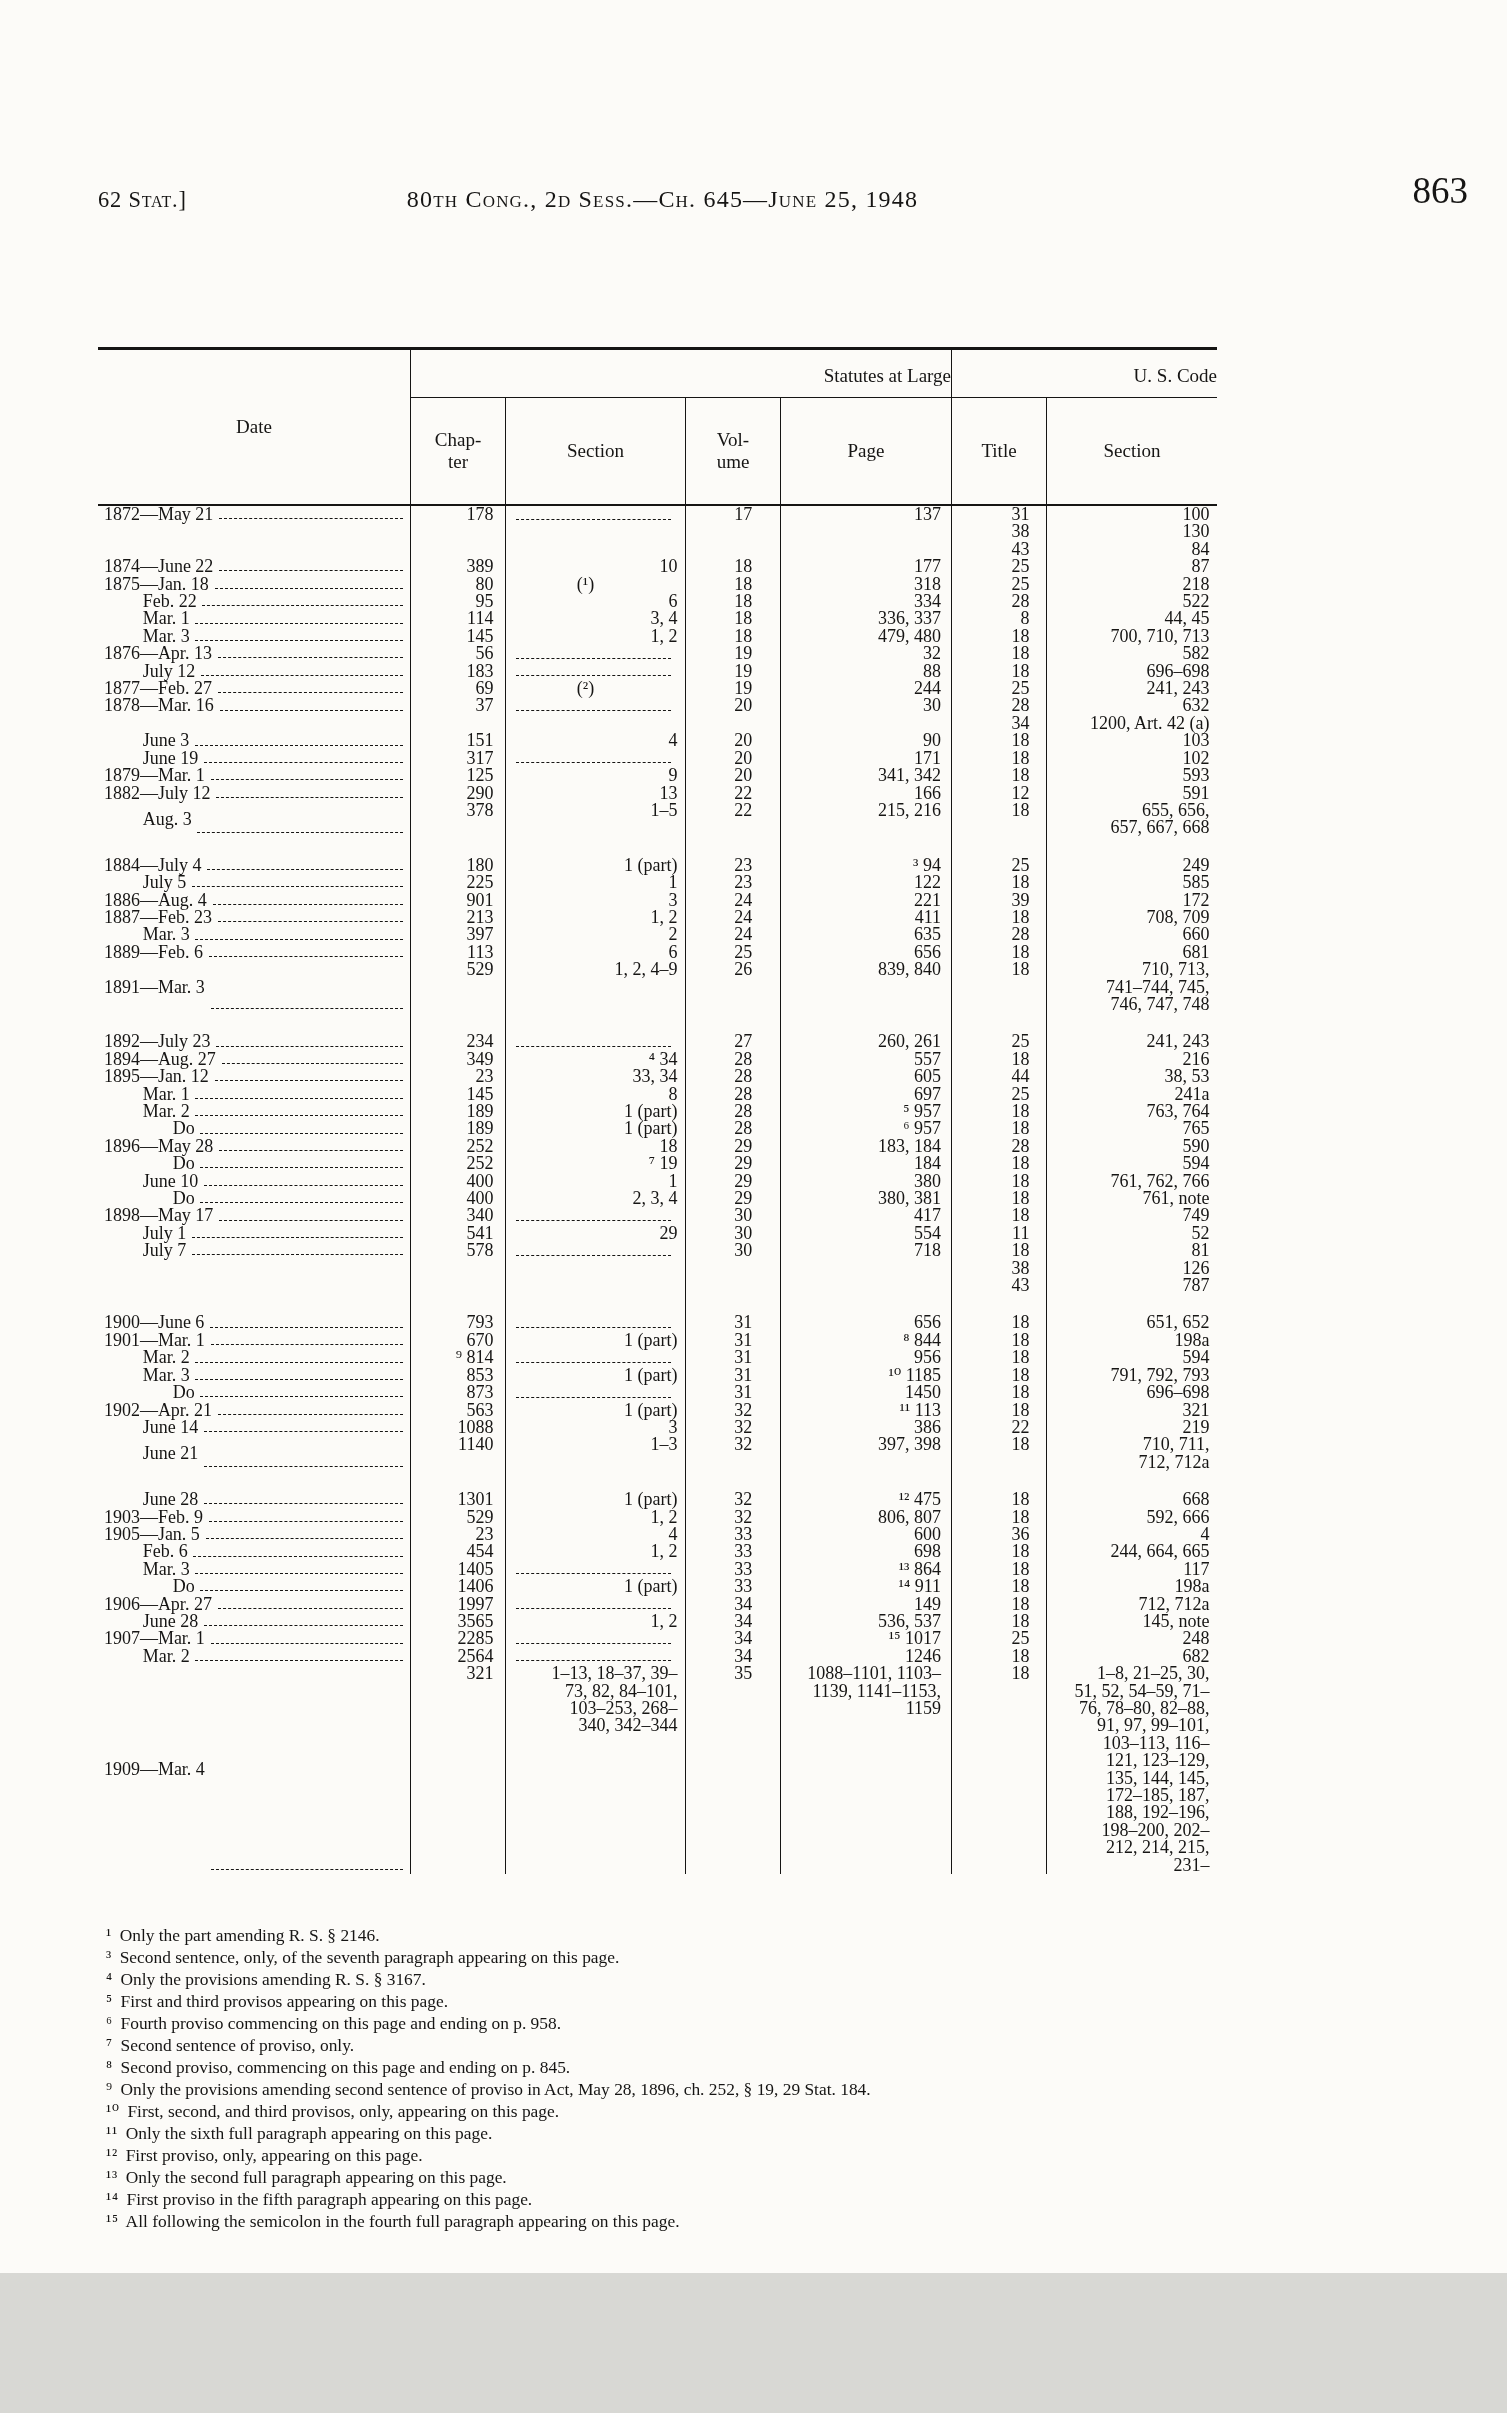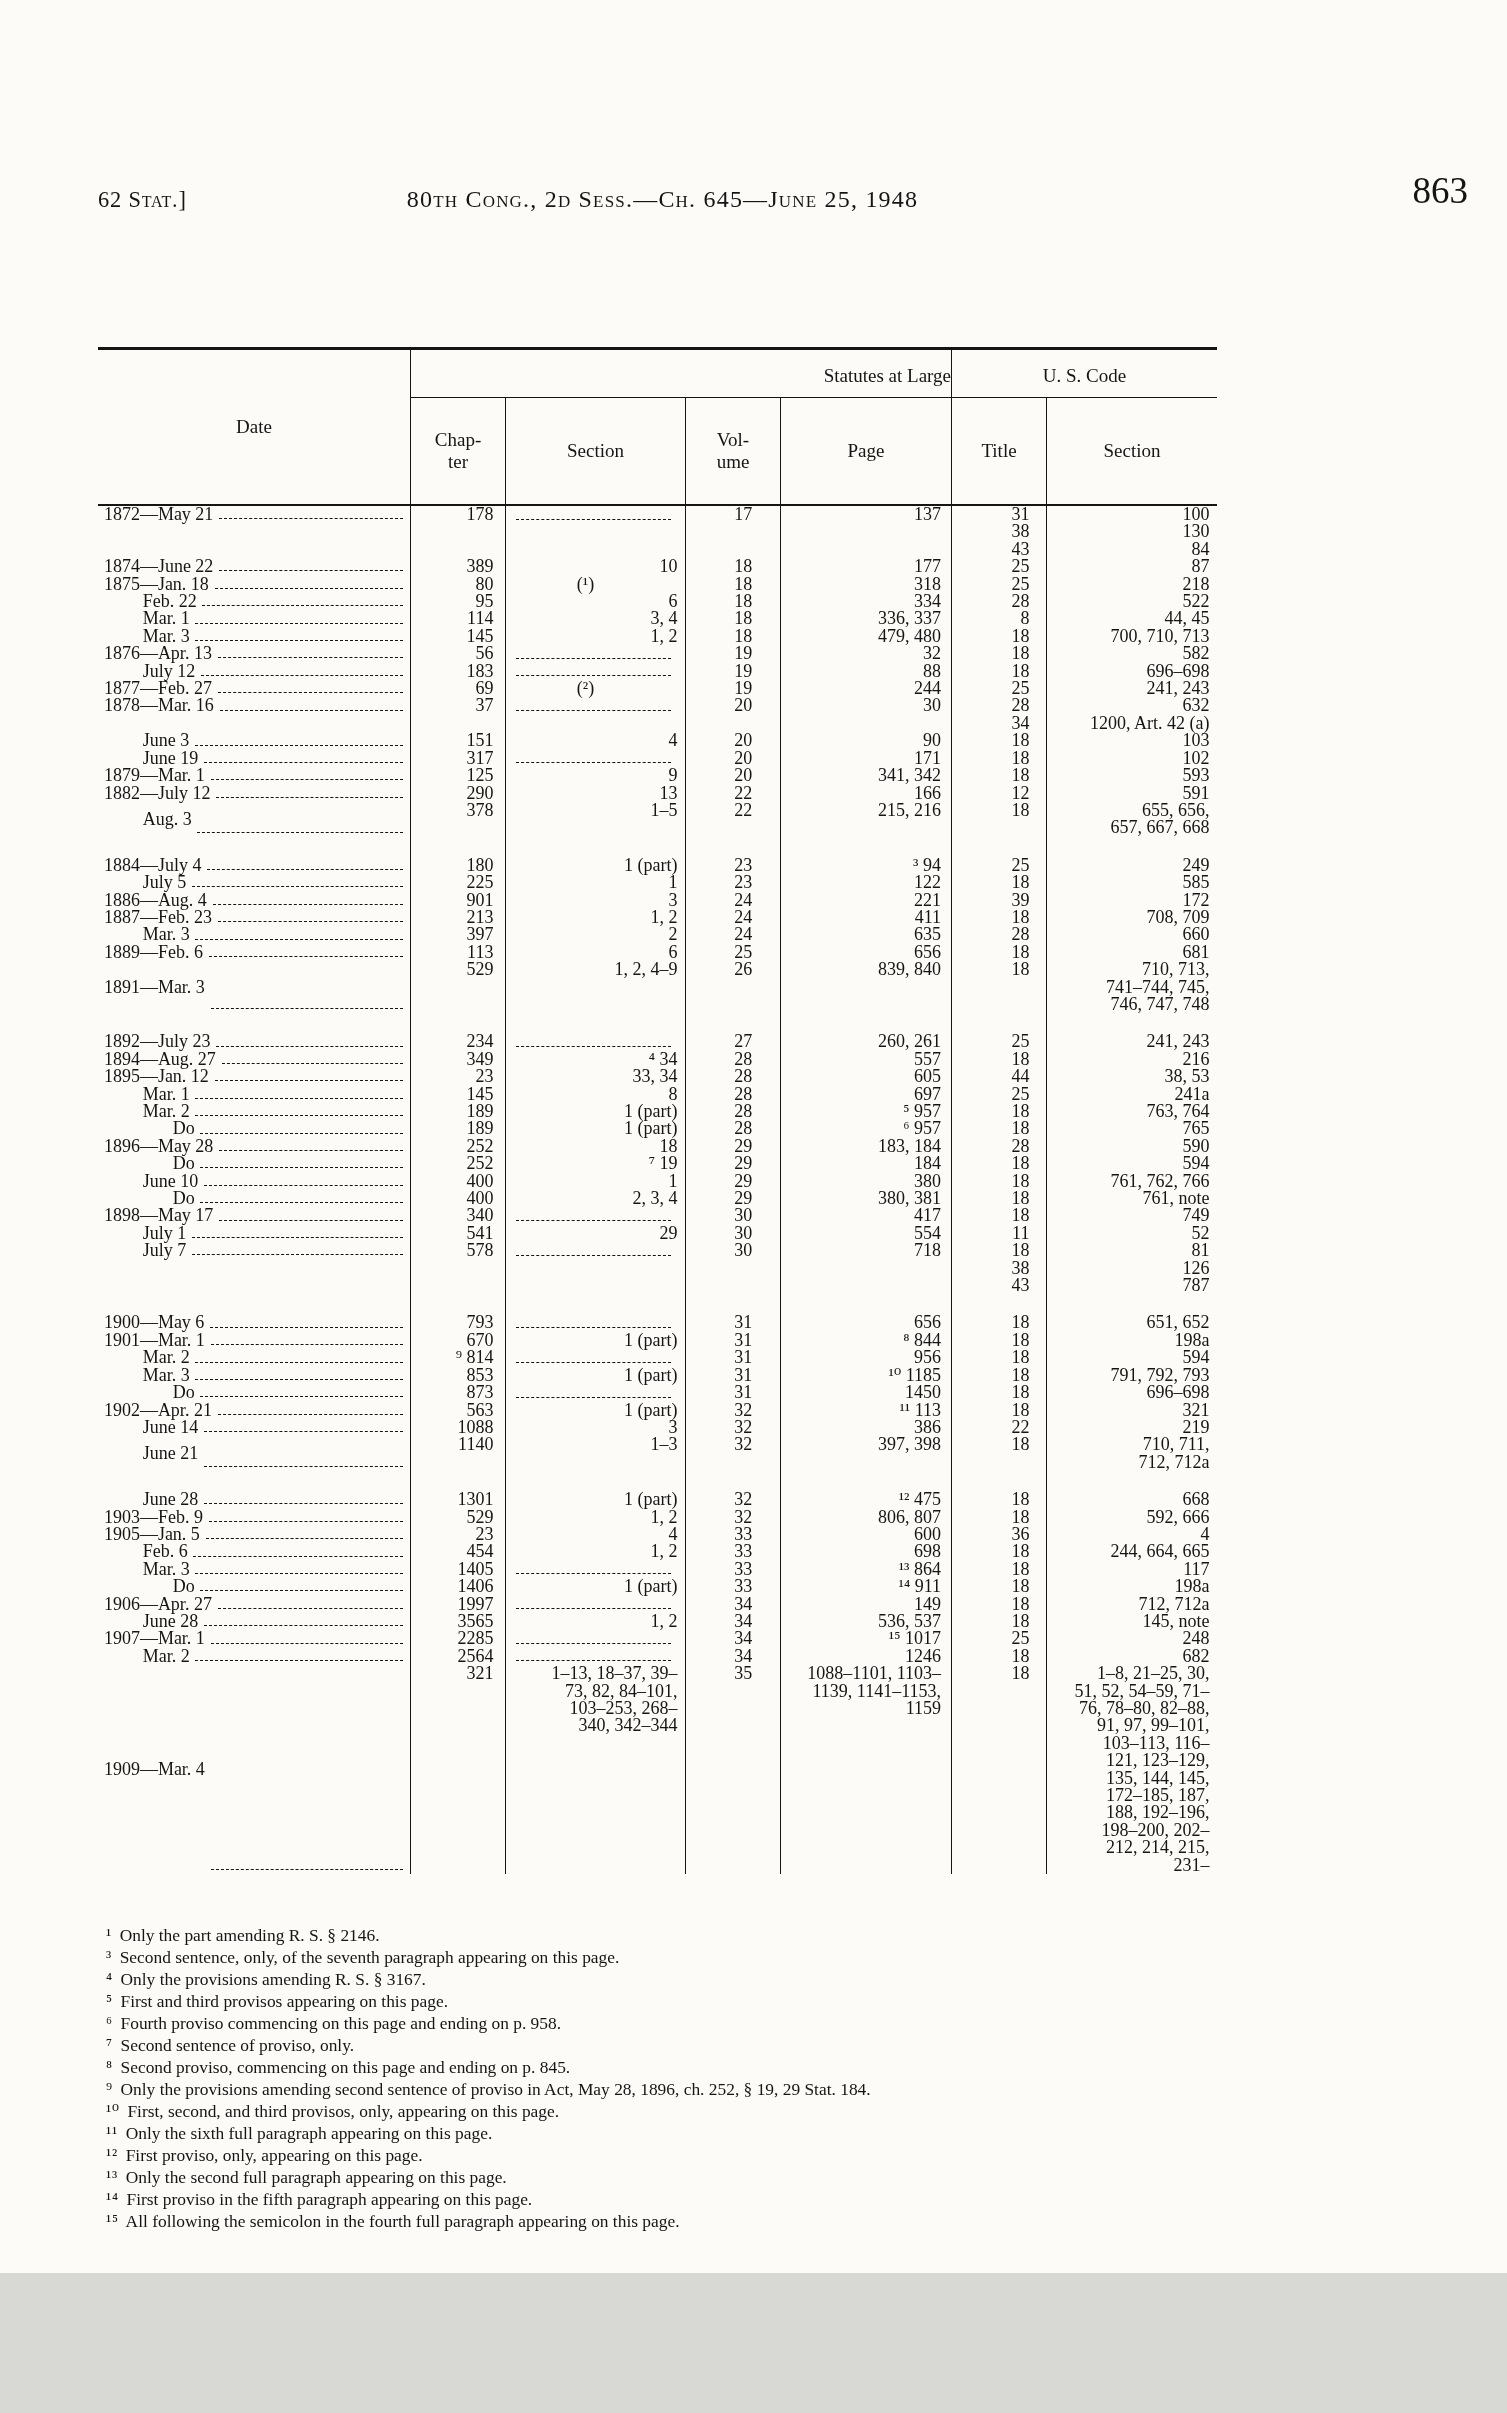--- a/index.html
+++ b/index.html
@@ -12,21 +12,21 @@
   .runhead{position:absolute;top:174px;left:98px;width:1370px;height:58px;}
   .stat{position:absolute;left:0;top:13.3px;font-size:22.4px;font-variant:small-caps;letter-spacing:0.8px;}
   .rtitle{position:absolute;left:108px;width:913px;top:11.6px;text-align:center;font-size:24px;font-variant:small-caps;letter-spacing:1.2px;white-space:nowrap;}
   .pnum{position:absolute;right:0;top:-5px;font-size:37px;}
   
   .tbl{position:absolute;top:347px;left:98px;width:1119px;border-top:3.3px solid #161514;}
   .grid{display:grid;grid-template-columns:312px 95px 180px 95px 171px 95px 171px;}
   .thead .hc{font-size:19px;}
   .h-date{grid-column:1;grid-row:1/3;display:flex;align-items:center;justify-content:center;border-bottom:2.5px solid #161514;}
   .h-sl{grid-column:2/6;grid-row:1;text-align:right;border-left:1.7px solid #161514;border-bottom:1.7px solid #161514;padding:15px 0 10px;}
-  .h-usc{grid-column:6/8;grid-row:1;text-align:center;border-left:1.7px solid #161514;border-bottom:1.7px solid #161514;padding:15px 0 10px;}
+  .h-usc{grid-column:6/8;grid-row:1;text-align:right;border-left:1.7px solid #161514;border-bottom:1.7px solid #161514;padding:15px 0 10px;}
   .h-col{grid-row:2;display:flex;align-items:center;justify-content:center;text-align:center;
          white-space:pre-line;border-bottom:2.5px solid #161514;min-height:106px;line-height:21.6px;}
   .h-col.bl{border-left:1.7px solid #161514;}
   
   .c{font-size:18px;line-height:17.4px;min-height:17.4px;padding:0 1.7px;box-sizing:border-box;}
   .bl{border-left:1.7px solid #161514;}
   .cd{display:flex;align-items:center;}
   .ind0{padding-left:4.2px;} .ind1{padding-left:43px;} .ind2{padding-left:73px;}
   .dt{white-space:nowrap;}
   .lead{flex:1;align-self:flex-end;height:0;border-bottom:1.7px dashed #161514;margin:0 5px 4.2px 5.8px;min-width:11.6px;}
@@ -473,21 +473,21 @@
         <div class="c ct bl">43</div>
         <div class="c cu bl">787</div>
         <div class="c sprow"></div>
         <div class="c sprow bl"></div>
         <div class="c sprow bl"></div>
         <div class="c sprow bl"></div>
         <div class="c sprow bl"></div>
         <div class="c sprow bl"></div>
         <div class="c sprow bl"></div>
         <div class="c cd">
-          <span class="dt ind0">1900—May 6</span>
+          <span class="dt ind0">1900—June 6</span>
           <span class="lead"></span>
         </div>
         <div class="c cc bl">793</div>
         <div class="c cs bl"><i class="dashline"></i></div>
         <div class="c cv bl">31</div>
         <div class="c cp bl">656</div>
         <div class="c ct bl">18</div>
         <div class="c cu bl">651, 652</div>
         <div class="c cd">
           <span class="dt ind0">1901—Mar. 1</span>

